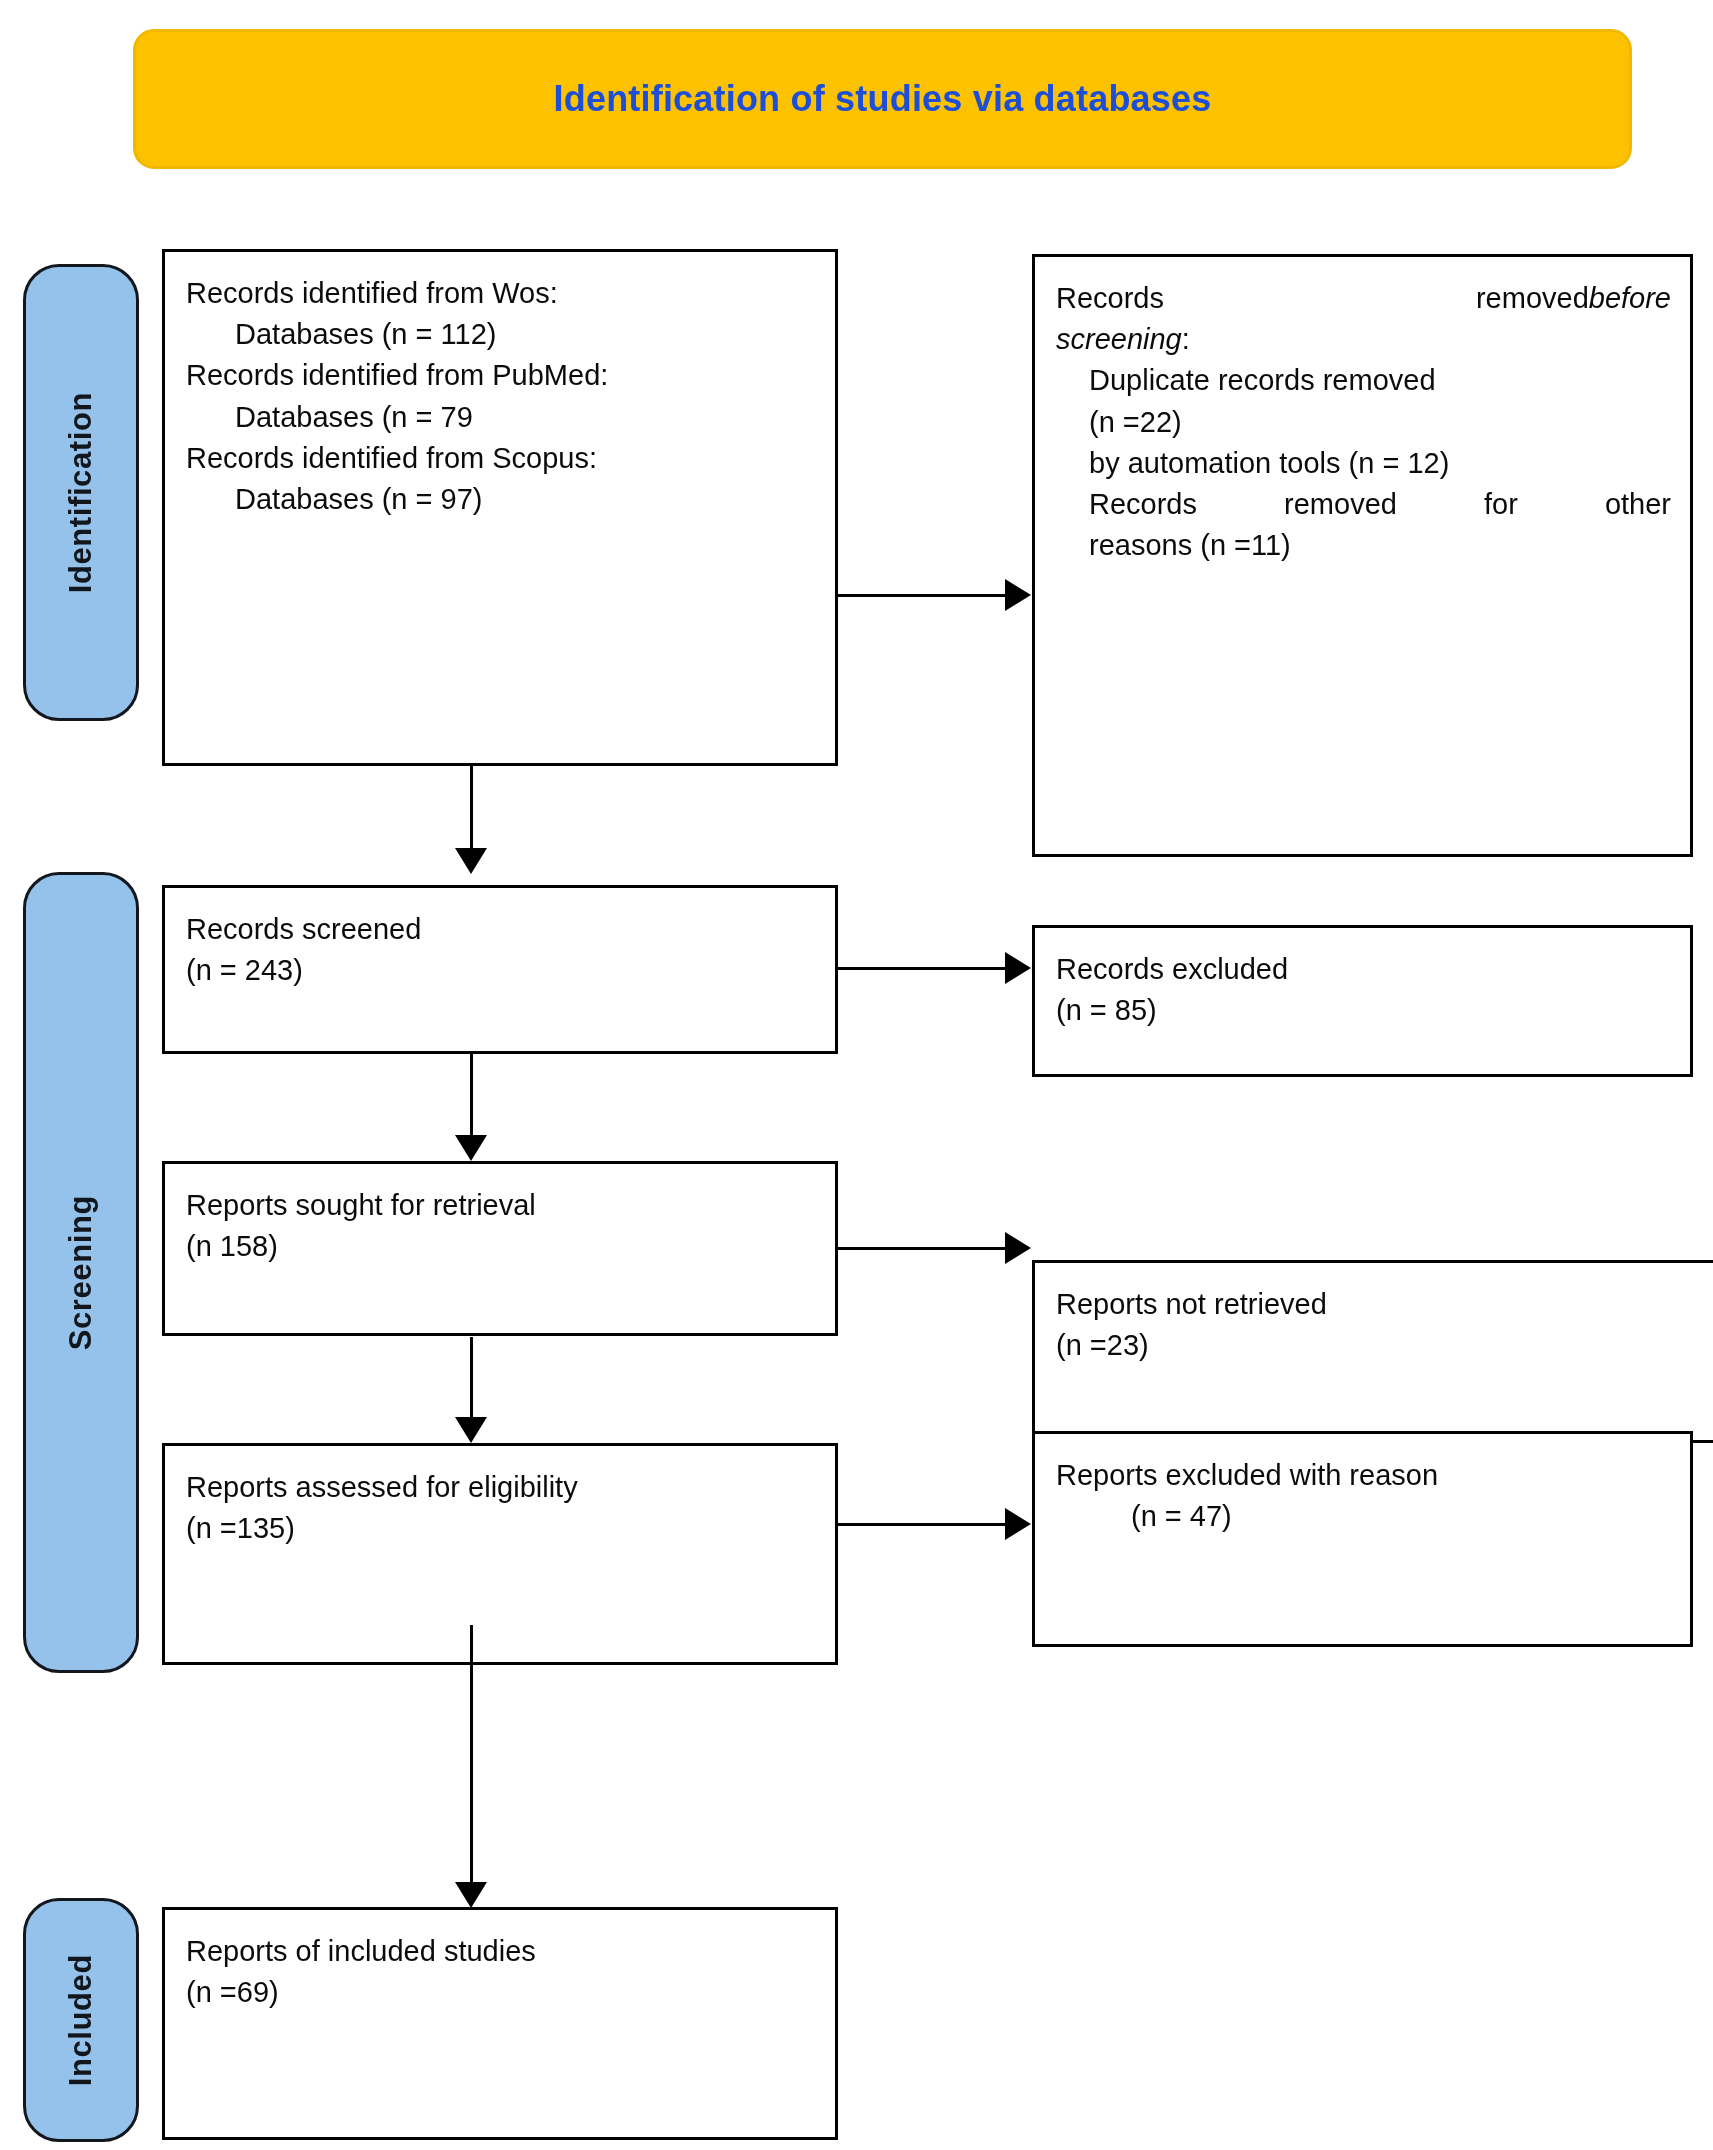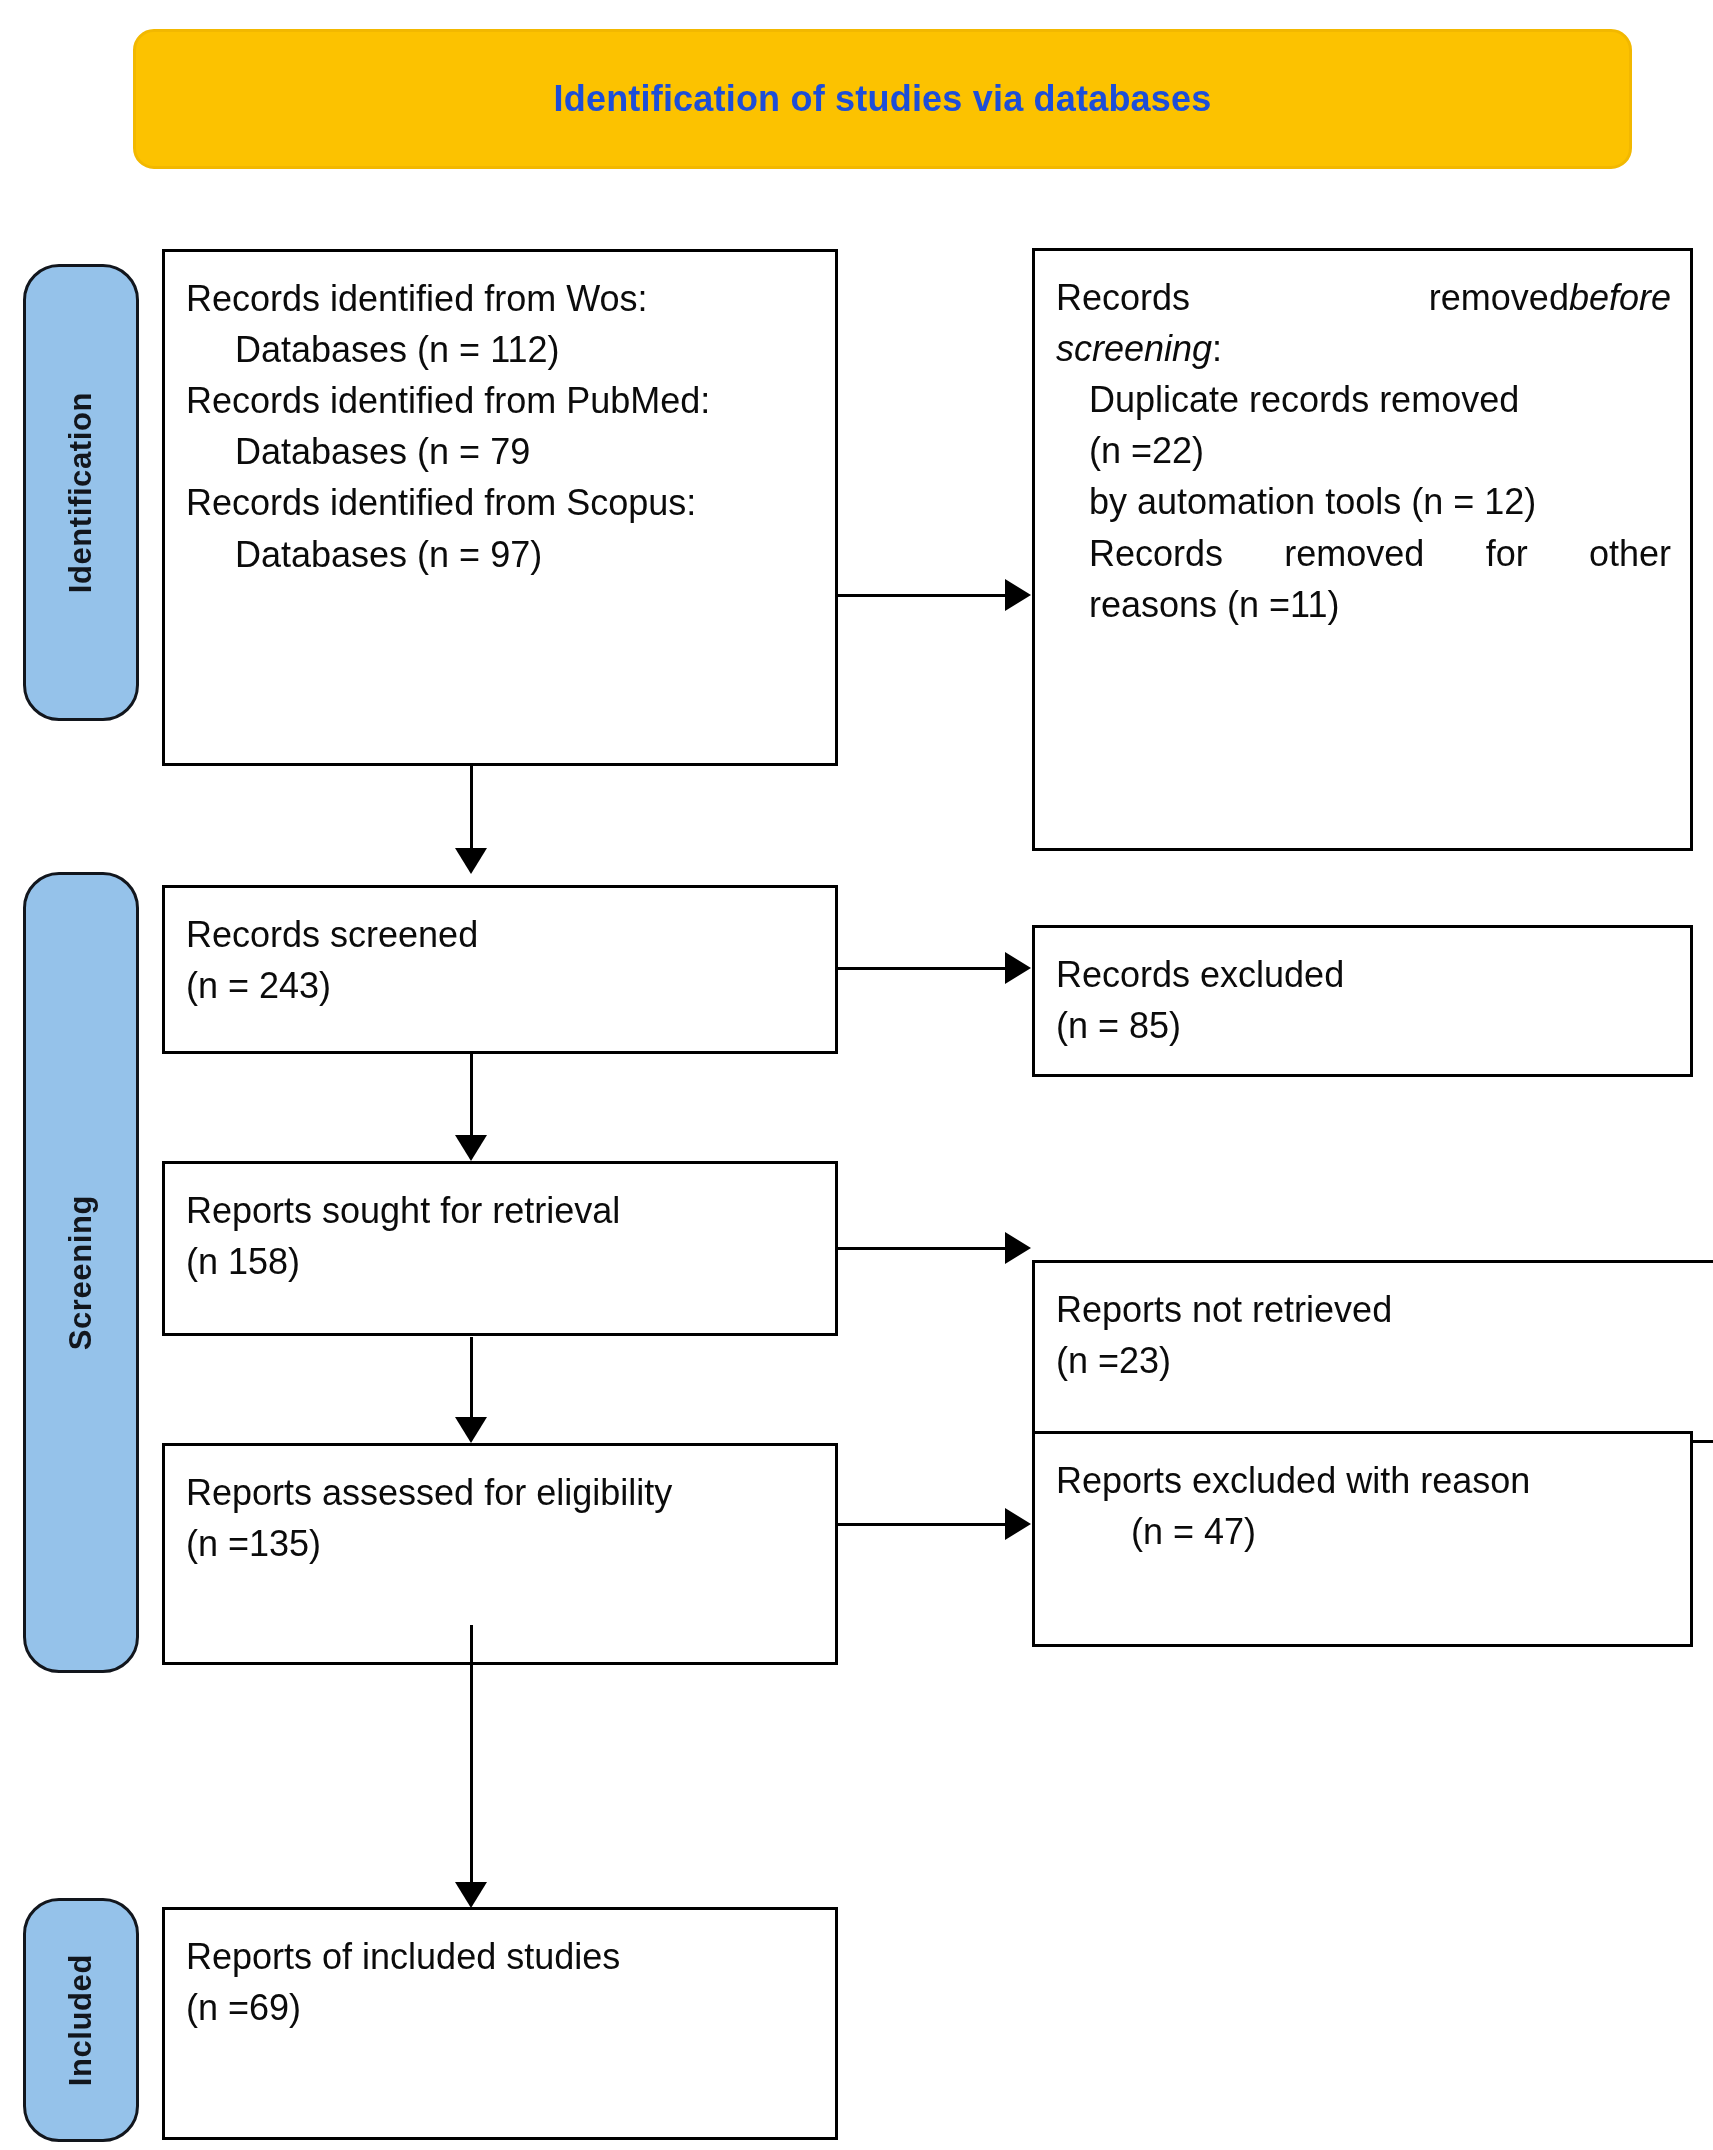--- a/index.html
+++ b/index.html
@@ -68,21 +68,21 @@
   
   .fbox {
     position: absolute;
     background: #ffffff;
     border: 3.1px solid #000000;
     box-sizing: border-box;
     padding: 21px 19px 19px 21px;
   }
   .fbox p {
     margin: 0;
-    font-size: 36px;
+    font-size: 29px;
     line-height: 1.42;
     color: #0b0b0b;
     white-space: nowrap;
   }
   .indent  { padding-left: 49px; }
   .indent2 { padding-left: 33px; }
   .indent3 { padding-left: 75px; }
   .justify {
     text-align: justify;
     text-align-last: justify;
@@ -90,21 +90,21 @@
   .italic { font-style: italic; }
 
   
   #box-identified      { left: 162px; top: 249px;  width: 676px; height: 517px; }
   #box-screened        { left: 162px; top: 885px; width: 676px; height: 169px; }
   #box-sought          { left: 162px; top: 1161px; width: 676px; height: 175px; }
   #box-assessed        { left: 162px; top: 1443px; width: 676px; height: 222px; }
   #box-included        { left: 162px; top: 1907px; width: 676px; height: 233px; }
 
   
-  #box-removed         { left: 1032px; top: 248px;  width: 661px; height: 603px; }
+  #box-removed         { left: 1032px; top: 254px;  width: 661px; height: 603px; }
   #box-excluded        { left: 1032px; top: 925px; width: 661px; height: 152px; }
   #box-not-retrieved   { left: 1032px; top: 1222px; width: 773px; height: 183px; margin-top: 38px; }
   #box-excluded-reason { left: 1032px; top: 1431px; width: 661px; height: 216px; }
 
   
   .vline {
     position: absolute;
     width: 3.1px;
     background: #000000;
   }

